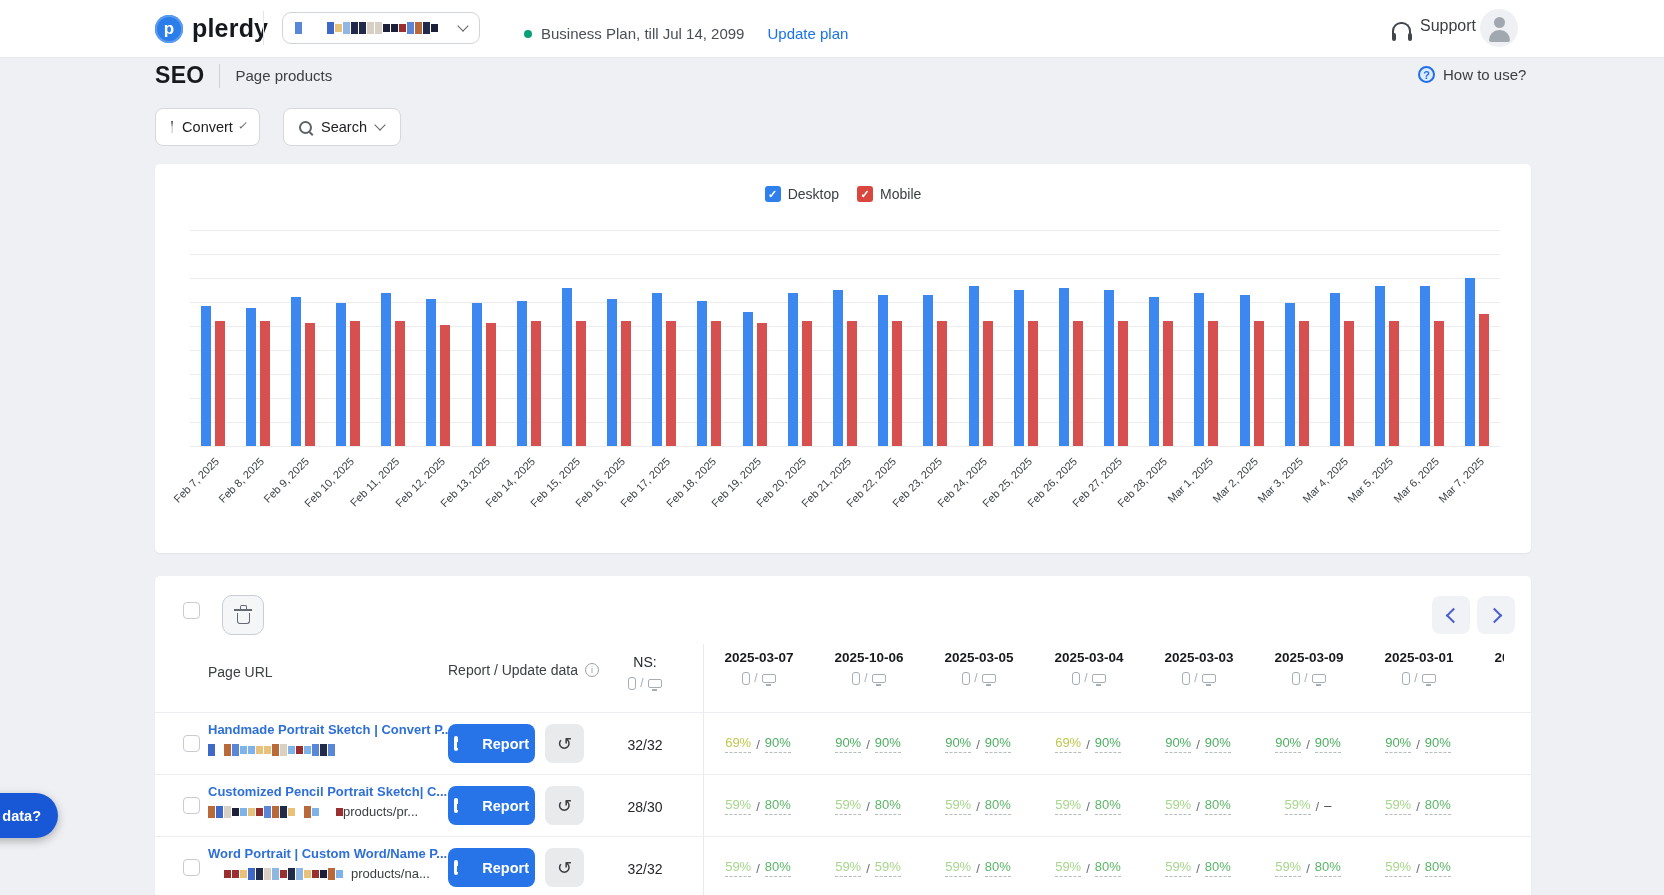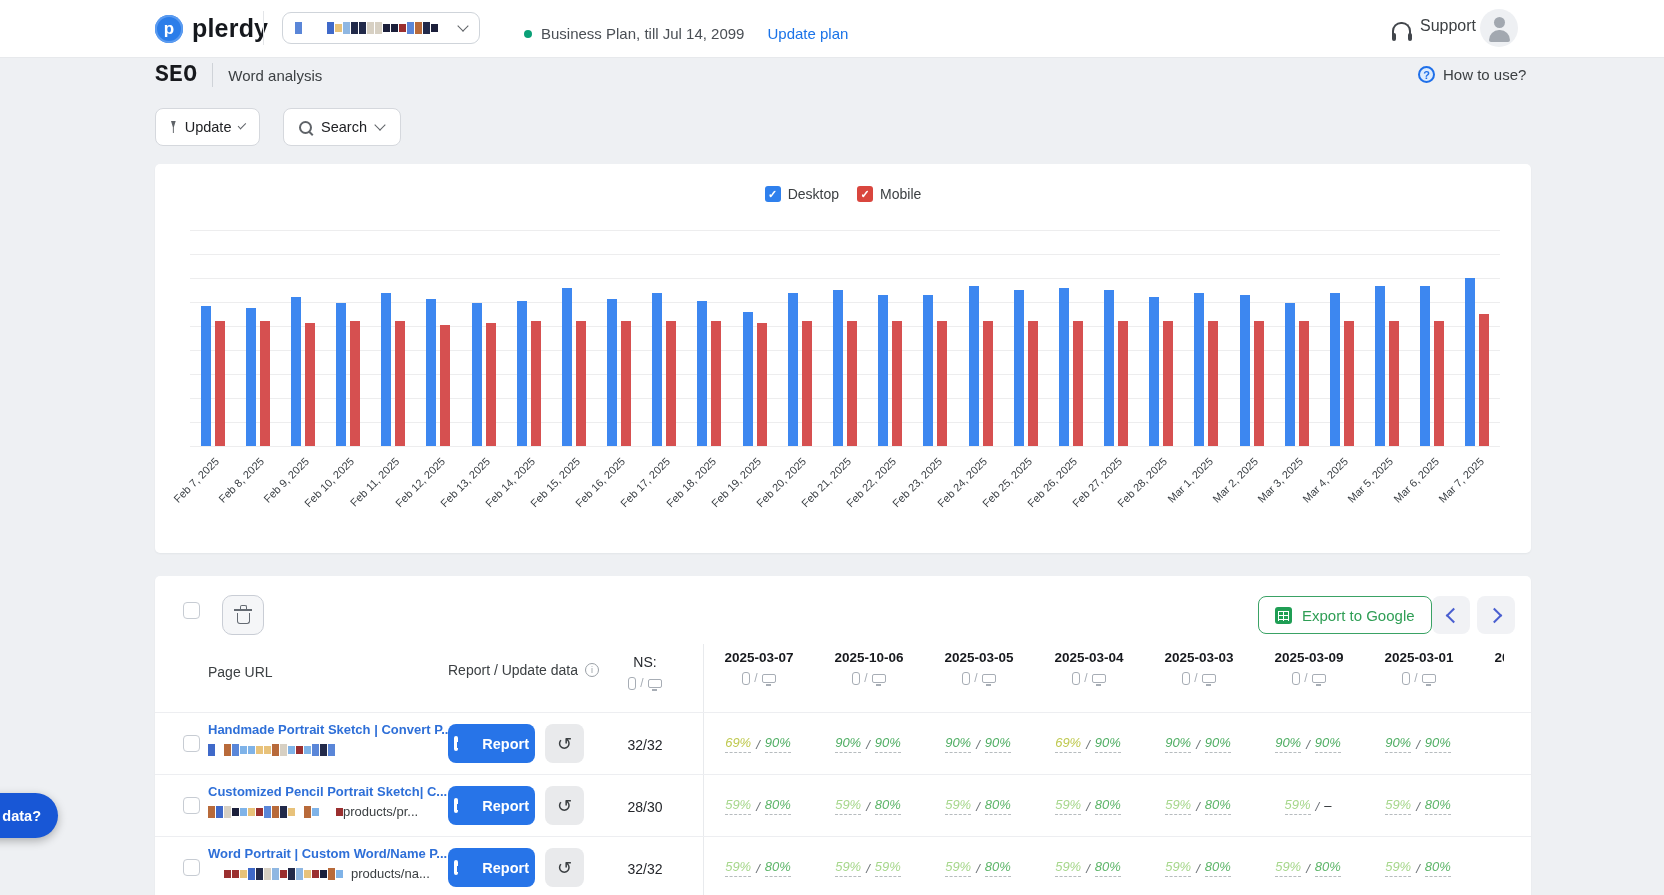--- a/index.html
+++ b/index.html
@@ -24,21 +24,21 @@
     font-size:16px;color:#3c4043;cursor:pointer;}
   .headset-ic{width:15px;height:12px;border:2px solid #42464c;border-bottom:none;border-radius:9px 9px 0 0;position:relative;margin-top:5px;}
   .headset-ic::before,.headset-ic::after{content:'';position:absolute;bottom:-5px;width:4px;height:8px;background:#42464c;border-radius:2px;}
   .headset-ic::before{left:-2.5px;} .headset-ic::after{right:-2.5px;}
   .avatar{position:absolute;left:1480px;top:9px;width:38px;height:38px;border-radius:50%;background:#eef0f3;overflow:hidden;cursor:pointer;}
   .avatar-head{position:absolute;left:14px;top:8px;width:11px;height:11px;border-radius:50%;background:#a2a8b0;}
   .avatar-body{position:absolute;left:9px;top:21px;width:21px;height:12px;border-radius:10px 10px 2px 2px;background:#a2a8b0;}
 
   
   .page-head{position:absolute;left:155px;top:62px;display:flex;align-items:center;gap:15px;}
-  .page-section{font-size:23px;font-weight:700;color:#17191d;letter-spacing:.3px;font-family:Liberation Mono, monospace;}
+  .page-section{font-size:23px;font-weight:700;color:#17191d;letter-spacing:.3px;}
   .page-head-divider{width:1px;height:24px;background:#cfd3d8;}
   .page-subsection{font-size:15px;color:#3c4043;}
   .how-to-use{position:absolute;left:1418px;top:66px;display:flex;align-items:center;gap:8px;font-size:15px;color:#3c4043;cursor:pointer;}
   .q-ic{width:17px;height:17px;border-radius:50%;border:2px solid #1e6fe9;color:#1e6fe9;font-size:11px;font-weight:700;
     display:flex;align-items:center;justify-content:center;box-sizing:border-box;background:#dcebfd;}
 
   
   .toolbar-btn{position:absolute;top:108px;height:38px;border:1px solid #d5d8dd;border-radius:8px;background:#fff;
     display:flex;align-items:center;gap:9px;padding:0 15px;font-size:14.5px;color:#202124;cursor:pointer;box-sizing:border-box;}
   .filter-btn{left:155px;width:105px;}
@@ -112,21 +112,21 @@
   .row-title{font-size:13px;font-weight:700;color:#2e6fd8;white-space:nowrap;cursor:pointer;}
   .row-sub{margin-top:5px;display:flex;align-items:center;height:15px;font-size:13px;color:#3c4043;}
   .report-btn{position:absolute;left:293px;top:11px;width:87px;height:39px;background:#2774e8;border:none;border-radius:8px;
     color:#fff;display:flex;align-items:center;justify-content:center;gap:24px;font-size:14.5px;font-weight:700;cursor:pointer;}
   .report-ic{width:15px;height:15px;background:#fff;border-radius:3px;
     background-image:linear-gradient(#2774e8,#2774e8),linear-gradient(#2774e8,#2774e8),linear-gradient(#2774e8,#2774e8);
     background-size:2px 6px,2px 9px,2px 4px;background-position:3px 6px,6.5px 3px,10px 8px;background-repeat:no-repeat;background-color:#fff;}
   .refresh-btn{position:absolute;left:390px;top:11px;width:39px;height:39px;background:#e9eaec;border:none;border-radius:8px;
     display:flex;align-items:center;justify-content:center;font-size:18px;color:#3c4043;cursor:pointer;font-family:"DejaVu Sans",sans-serif;}
   .ns-val{position:absolute;left:440px;top:24px;width:100px;text-align:center;font-size:14px;color:#24262b;}
-  .row-dates{position:absolute;left:548px;top:0;height:100%;display:flex;font-style:italic;}
+  .row-dates{position:absolute;left:548px;top:0;height:100%;display:flex;}
   .rd-col{width:110px;flex:0 0 auto;display:flex;align-items:center;justify-content:center;font-size:13px;}
   .pv{padding-bottom:2px;border-bottom:1px dashed #b7bcbf;cursor:pointer;}
   .pv.na{border-bottom:none;color:#3c4043;cursor:default;}
   .psl{color:#6b7076;margin:0 5px;}
 
   
   .mosaic{display:inline-flex;align-items:center;gap:1px;height:13px;overflow:hidden;}
   .mosaic i{width:7px;height:12px;flex:0 0 auto;display:inline-block;}
   .help-pill{position:absolute;left:-92px;top:793px;width:150px;height:45px;border-radius:24px;background:#1857d6;
     color:#fff;font-weight:700;font-size:14.5px;display:flex;align-items:center;justify-content:flex-end;
@@ -177,30 +177,30 @@
     </div>
     <div class="avatar">
       <span class="avatar-head"></span>
       <span class="avatar-body"></span>
     </div>
   </header>
 
   <div class="page-head">
     <span class="page-section">SEO</span>
     <span class="page-head-divider"></span>
-    <span class="page-subsection">Word analysis</span>
+    <span class="page-subsection">Page products</span>
   </div>
   <div class="how-to-use">
     <span class="q-ic">?</span>
     <span>How to use?</span>
   </div>
 
   <button class="toolbar-btn filter-btn">
     <span class="funnel-ic"></span>
-    <span>Update</span>
+    <span>Convert</span>
     <span class="chv"></span>
   </button>
   <button class="toolbar-btn search-btn">
     <span class="mag-ic"></span>
     <span>Search</span>
     <span class="chv"></span>
   </button>
 
   <section class="card chart-card">
     <div class="legend">
@@ -375,24 +375,20 @@
         </div>
     </div>
   </section>
 
   <section class="card table-card">
     <div class="select-all">
       <div class="checkbox"></div>
     </div>
     <button class="trash-btn">
       <span class="trash-ic"></span>
-    </button>
-    <button class="export-btn">
-      <span class="sheet-ic"></span>
-      <span>Export to Google</span>
     </button>
     <button class="page-btn prev-btn">
       <span class="pchev left"></span>
     </button>
     <button class="page-btn next-btn">
       <span class="pchev right"></span>
     </button>
 
     <div class="h-pageurl th-text">Page URL</div>
     <div class="h-report">

